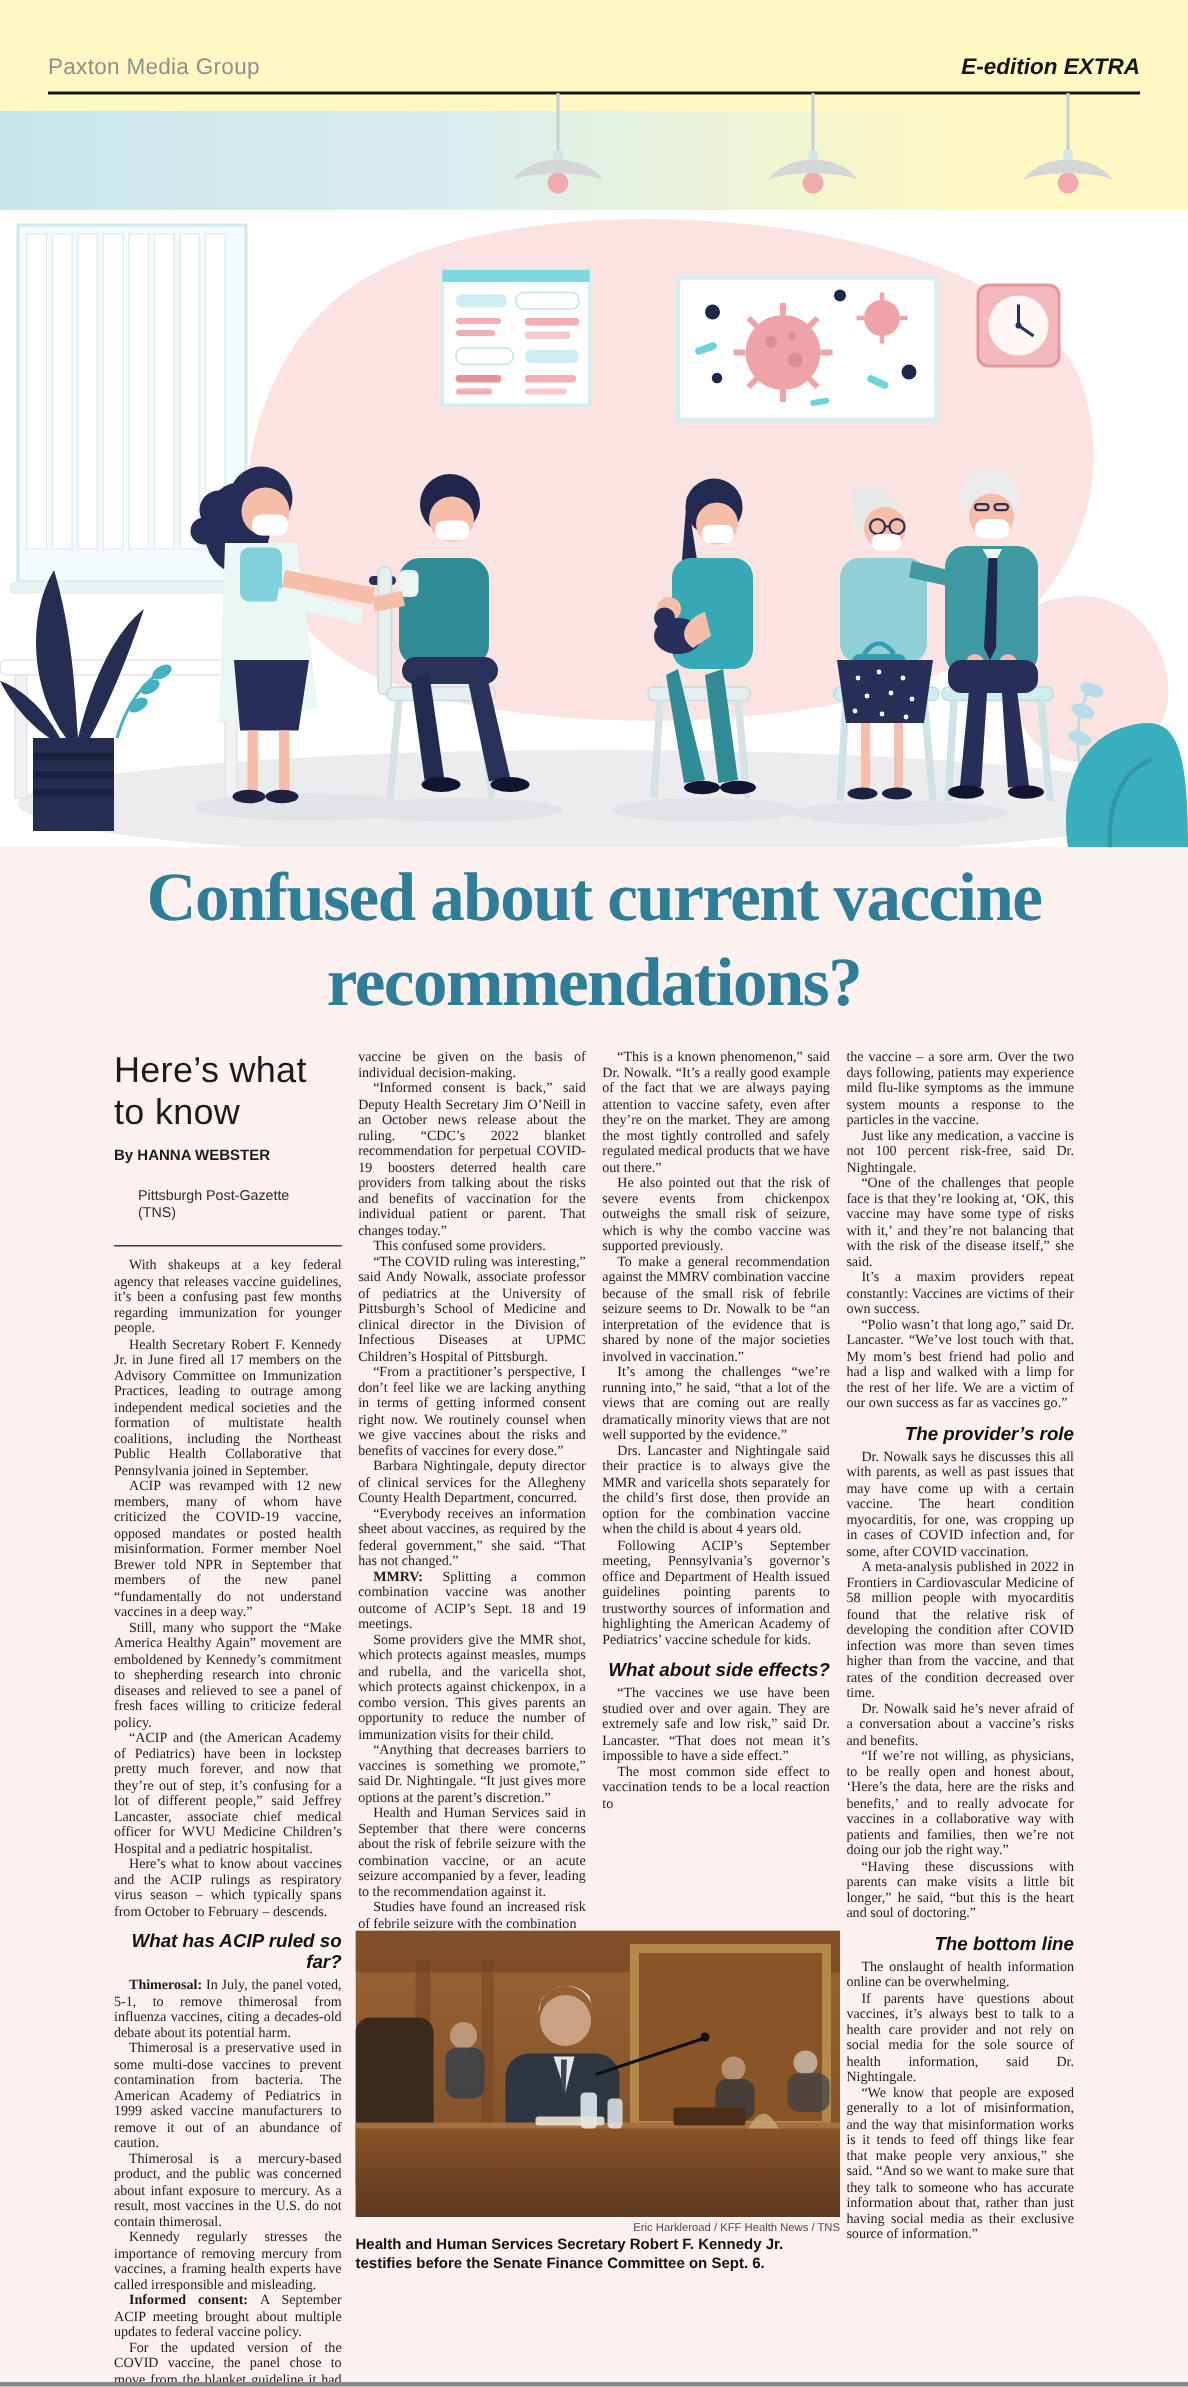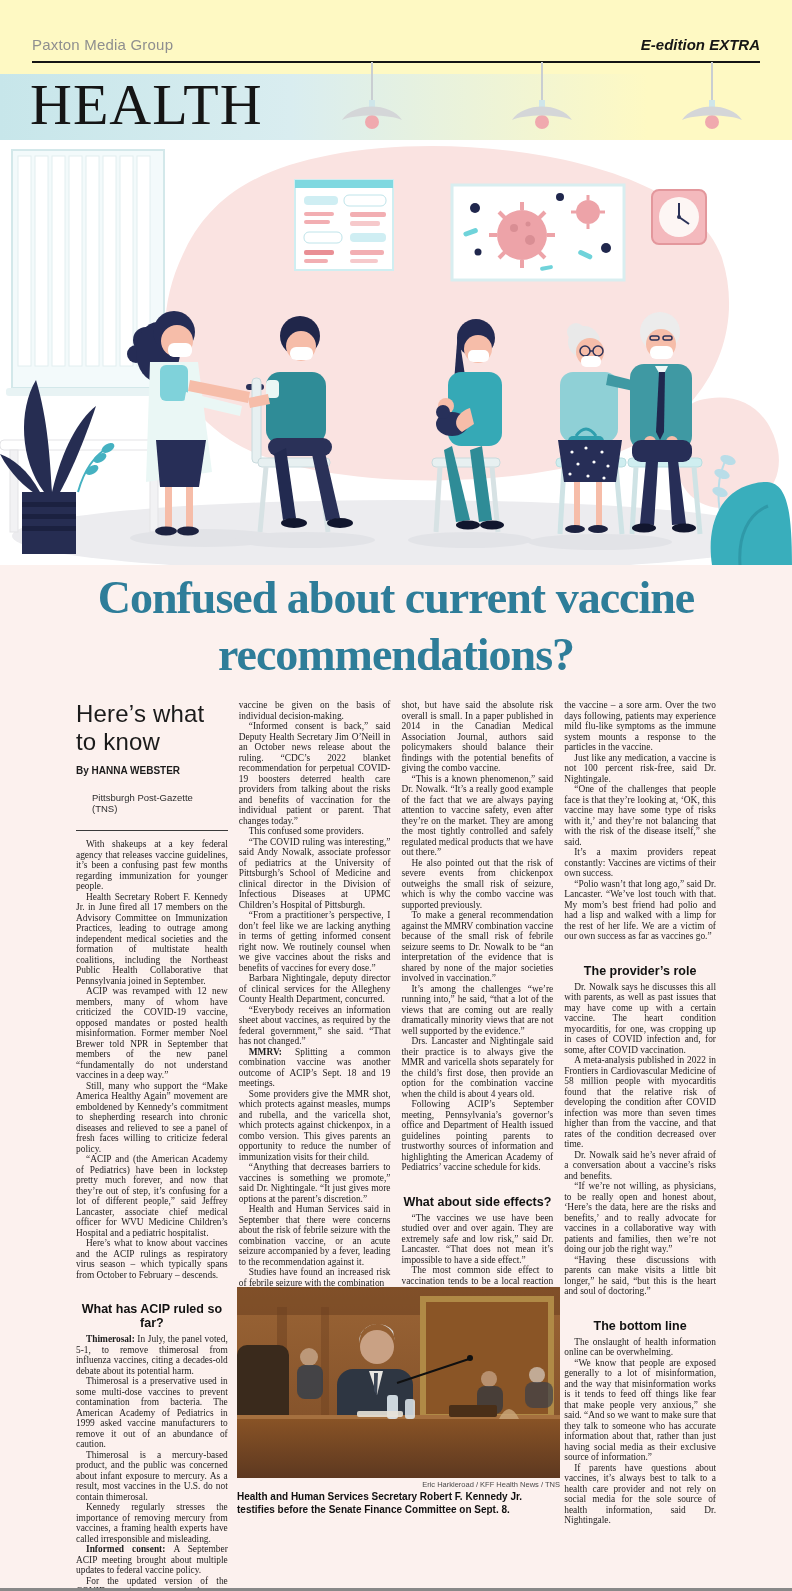--- a/index.html
+++ b/index.html
@@ -30,42 +30,41 @@
   .col{flex:1;min-width:0;color:#1c1c1c;}
   .kicker{font-family:"Liberation Sans",sans-serif;font-size:24px;font-weight:400;
         color:#1b1b1b;margin:0 0 9px 0;letter-spacing:.2px;}
   .byline{font-family:"Liberation Sans",sans-serif;font-size:10px;font-weight:bold;margin:0;}
   .byline-org{font-family:"Liberation Sans",sans-serif;font-size:9.5px;color:#2d2d2d;margin:16px;}
   .byline-rule{border:0;border-top:1px solid #3a3a3a;margin:5px 0 8px 0;}
   .para{font-size:9.4px;line-height:10.5px;text-align:justify;text-indent:10px;margin:0;}
   .para.ni{text-indent:0;}
   .para b{font-weight:bold;}
   .subhead{font-family:"Liberation Sans",sans-serif;font-size:12.5px;font-weight:bold;
-        text-align:center;margin:22px 0 4px 0;color:#111;}
+        text-align:right;margin:7px 0 4px 0;color:#111;font-style:italic;}
   
   .photo-block{position:absolute;left:237px;top:1287px;width:323px;background:#fcf1ee;z-index:3;}
   .photo-frame{display:block;}
   .photo-credit{font-family:"Liberation Sans",sans-serif;font-size:7.5px;color:#4a4a4a;
         text-align:right;margin:2px 0 2px 0;}
   .photo-caption{font-family:"Liberation Sans",sans-serif;font-size:10px;font-weight:bold;
         line-height:12.5px;color:#101010;margin:0;}
 </style>
 </head>
 <body>
 
 <div class="page">
 
   <div class="masthead">
     <span class="pub">Paxton Media Group</span>
     <span class="edition">E-edition EXTRA</span>
   </div>
   <div class="mast-rule"></div>
 
   <div class="band"></div>
-  <div class="section-title">HEALTH</div>
 
   <svg class="lamps" width="420" height="85" viewBox="0 0 420 85">
     <g transform="translate(42,0)">
       <line x1="0" y1="0" x2="0" y2="44" stroke="#c9ced2" stroke-width="2"></line>
       <rect x="-3" y="38" width="6" height="9" fill="#cfe6ea"></rect>
       <circle cx="0" cy="60" r="7" fill="#f0a9ae"></circle>
       <path d="M-30,58 C-18,40 18,40 30,58 C18,52 -18,52 -30,58 Z" fill="#d4d6d8"></path>
     </g>
     <g transform="translate(212,0)">
       <line x1="0" y1="0" x2="0" y2="44" stroke="#c9ced2" stroke-width="2"></line>
@@ -341,21 +340,20 @@
         <p class="para">“From a practitioner’s perspective, I don’t feel like we are lacking anything in terms of getting informed consent right now. We routinely counsel when we give vaccines about the risks and benefits of vaccines for every dose.”</p>
         <p class="para">Barbara Nightingale, deputy director of clinical services for the Allegheny County Health Department, concurred.</p>
         <p class="para">“Everybody receives an information sheet about vaccines, as required by the federal government,” she said. “That has not changed.”</p>
         <p class="para"><b>MMRV: </b>Splitting a common combination vaccine was another outcome of ACIP’s Sept. 18 and 19 meetings.</p>
         <p class="para">Some providers give the MMR shot, which protects against measles, mumps and rubella, and the varicella shot, which protects against chickenpox, in a combo version. This gives parents an opportunity to reduce the number of immunization visits for their child.</p>
         <p class="para">“Anything that decreases barriers to vaccines is something we promote,” said Dr. Nightingale. “It just gives more options at the parent’s discretion.”</p>
         <p class="para">Health and Human Services said in September that there were concerns about the risk of febrile seizure with the combination vaccine, or an acute seizure accompanied by a fever, leading to the recommendation against it.</p>
         <p class="para">Studies have found an increased risk of febrile seizure with the combination</p>
       </div>
     <div class="col">
-        <p class="para ni">shot, but have said the absolute risk overall is small. In a paper published in 2014 in the Canadian Medical Association Journal, authors said policymakers should balance their findings with the potential benefits of giving the combo vaccine.</p>
         <p class="para">“This is a known phenomenon,” said Dr. Nowalk. “It’s a really good example of the fact that we are always paying attention to vaccine safety, even after they’re on the market. They are among the most tightly controlled and safely regulated medical products that we have out there.”</p>
         <p class="para">He also pointed out that the risk of severe events from chickenpox outweighs the small risk of seizure, which is why the combo vaccine was supported previously.</p>
         <p class="para">To make a general recommendation against the MMRV combination vaccine because of the small risk of febrile seizure seems to Dr. Nowalk to be “an interpretation of the evidence that is shared by none of the major societies involved in vaccination.”</p>
         <p class="para">It’s among the challenges “we’re running into,” he said, “that a lot of the views that are coming out are really dramatically minority views that are not well supported by the evidence.”</p>
         <p class="para">Drs. Lancaster and Nightingale said their practice is to always give the MMR and varicella shots separately for the child’s first dose, then provide an option for the combination vaccine when the child is about 4 years old.</p>
         <p class="para">Following ACIP’s September meeting, Pennsylvania’s governor’s office and Department of Health issued guidelines pointing parents to trustworthy sources of information and highlighting the American Academy of Pediatrics’ vaccine schedule for kids.</p>
         <h3 class="subhead">What about side effects?</h3>
         <p class="para">“The vaccines we use have been studied over and over again. They are extremely safe and low risk,” said Dr. Lancaster. “That does not mean it’s impossible to have a side effect.”</p>
         <p class="para">The most common side effect to vaccination tends to be a local reaction to</p>
       </div>
@@ -366,22 +364,22 @@
         <p class="para">It’s a maxim providers repeat constantly: Vaccines are victims of their own success.</p>
         <p class="para">“Polio wasn’t that long ago,” said Dr. Lancaster. “We’ve lost touch with that. My mom’s best friend had polio and had a lisp and walked with a limp for the rest of her life. We are a victim of our own success as far as vaccines go.”</p>
         <h3 class="subhead">The provider’s role</h3>
         <p class="para">Dr. Nowalk says he discusses this all with parents, as well as past issues that may have come up with a certain vaccine. The heart condition myocarditis, for one, was cropping up in cases of COVID infection and, for some, after COVID vaccination.</p>
         <p class="para">A meta-analysis published in 2022 in Frontiers in Cardiovascular Medicine of 58 million people with myocarditis found that the relative risk of developing the condition after COVID infection was more than seven times higher than from the vaccine, and that rates of the condition decreased over time.</p>
         <p class="para">Dr. Nowalk said he’s never afraid of a conversation about a vaccine’s risks and benefits.</p>
         <p class="para">“If we’re not willing, as physicians, to be really open and honest about, ‘Here’s the data, here are the risks and benefits,’ and to really advocate for vaccines in a collaborative way with patients and families, then we’re not doing our job the right way.”</p>
         <p class="para">“Having these discussions with parents can make visits a little bit longer,” he said, “but this is the heart and soul of doctoring.”</p>
         <h3 class="subhead">The bottom line</h3>
         <p class="para">The onslaught of health information online can be overwhelming.</p>
+        <p class="para">If parents have questions about vaccines, it’s always best to talk to a health care provider and not rely on social media for the sole source of health information, said Dr. Nightingale.</p>
         <p class="para">“We know that people are exposed generally to a lot of misinformation, and the way that misinformation works is it tends to feed off things like fear that make people very anxious,” she said. “And so we want to make sure that they talk to someone who has accurate information about that, rather than just having social media as their exclusive source of information.”</p>
-        <p class="para">If parents have questions about vaccines, it’s always best to talk to a health care provider and not rely on social media for the sole source of health information, said Dr. Nightingale.</p>
       </div>
   </div>
 
   <div class="photo-block">
     <svg class="photo-frame" width="323" height="191" viewBox="0 0 323 191">
       <defs>
         <linearGradient id="wood" x1="0" y1="0" x2="0" y2="1">
           <stop offset="0" stop-color="#9a6435"></stop>
             <stop offset="1" stop-color="#7c4c27"></stop>
         </linearGradient>
@@ -419,16 +417,16 @@
       <rect x="0" y="130" width="323" height="61" fill="url(#desk)"></rect>
       <rect x="0" y="128" width="323" height="4" fill="#a5703f"></rect>
 
       <rect x="150" y="108" width="11" height="24" rx="3" fill="#dfe9ef" opacity="0.9"></rect>
       <rect x="168" y="112" width="10" height="20" rx="3" fill="#dfe9ef" opacity="0.85"></rect>
       <rect x="120" y="124" width="46" height="6" rx="2" fill="#e8e3d8" opacity="0.9"></rect>
       <rect x="212" y="118" width="48" height="12" rx="2" fill="#4a2f18"></rect>
       <path d="M262,132 q10,-20 20,0 z" fill="#caa77a" opacity="0.8"></path>
     </svg>
     <p class="photo-credit">Eric Harkleroad / KFF Health News / TNS</p>
-    <p class="photo-caption">Health and Human Services Secretary Robert F. Kennedy Jr. testifies before the Senate Finance Committee on Sept. 8.</p>
+    <p class="photo-caption">Health and Human Services Secretary Robert F. Kennedy Jr. testifies before the Senate Finance Committee on Sept. 6.</p>
   </div>
 
 </div>
 
 </body></html>

